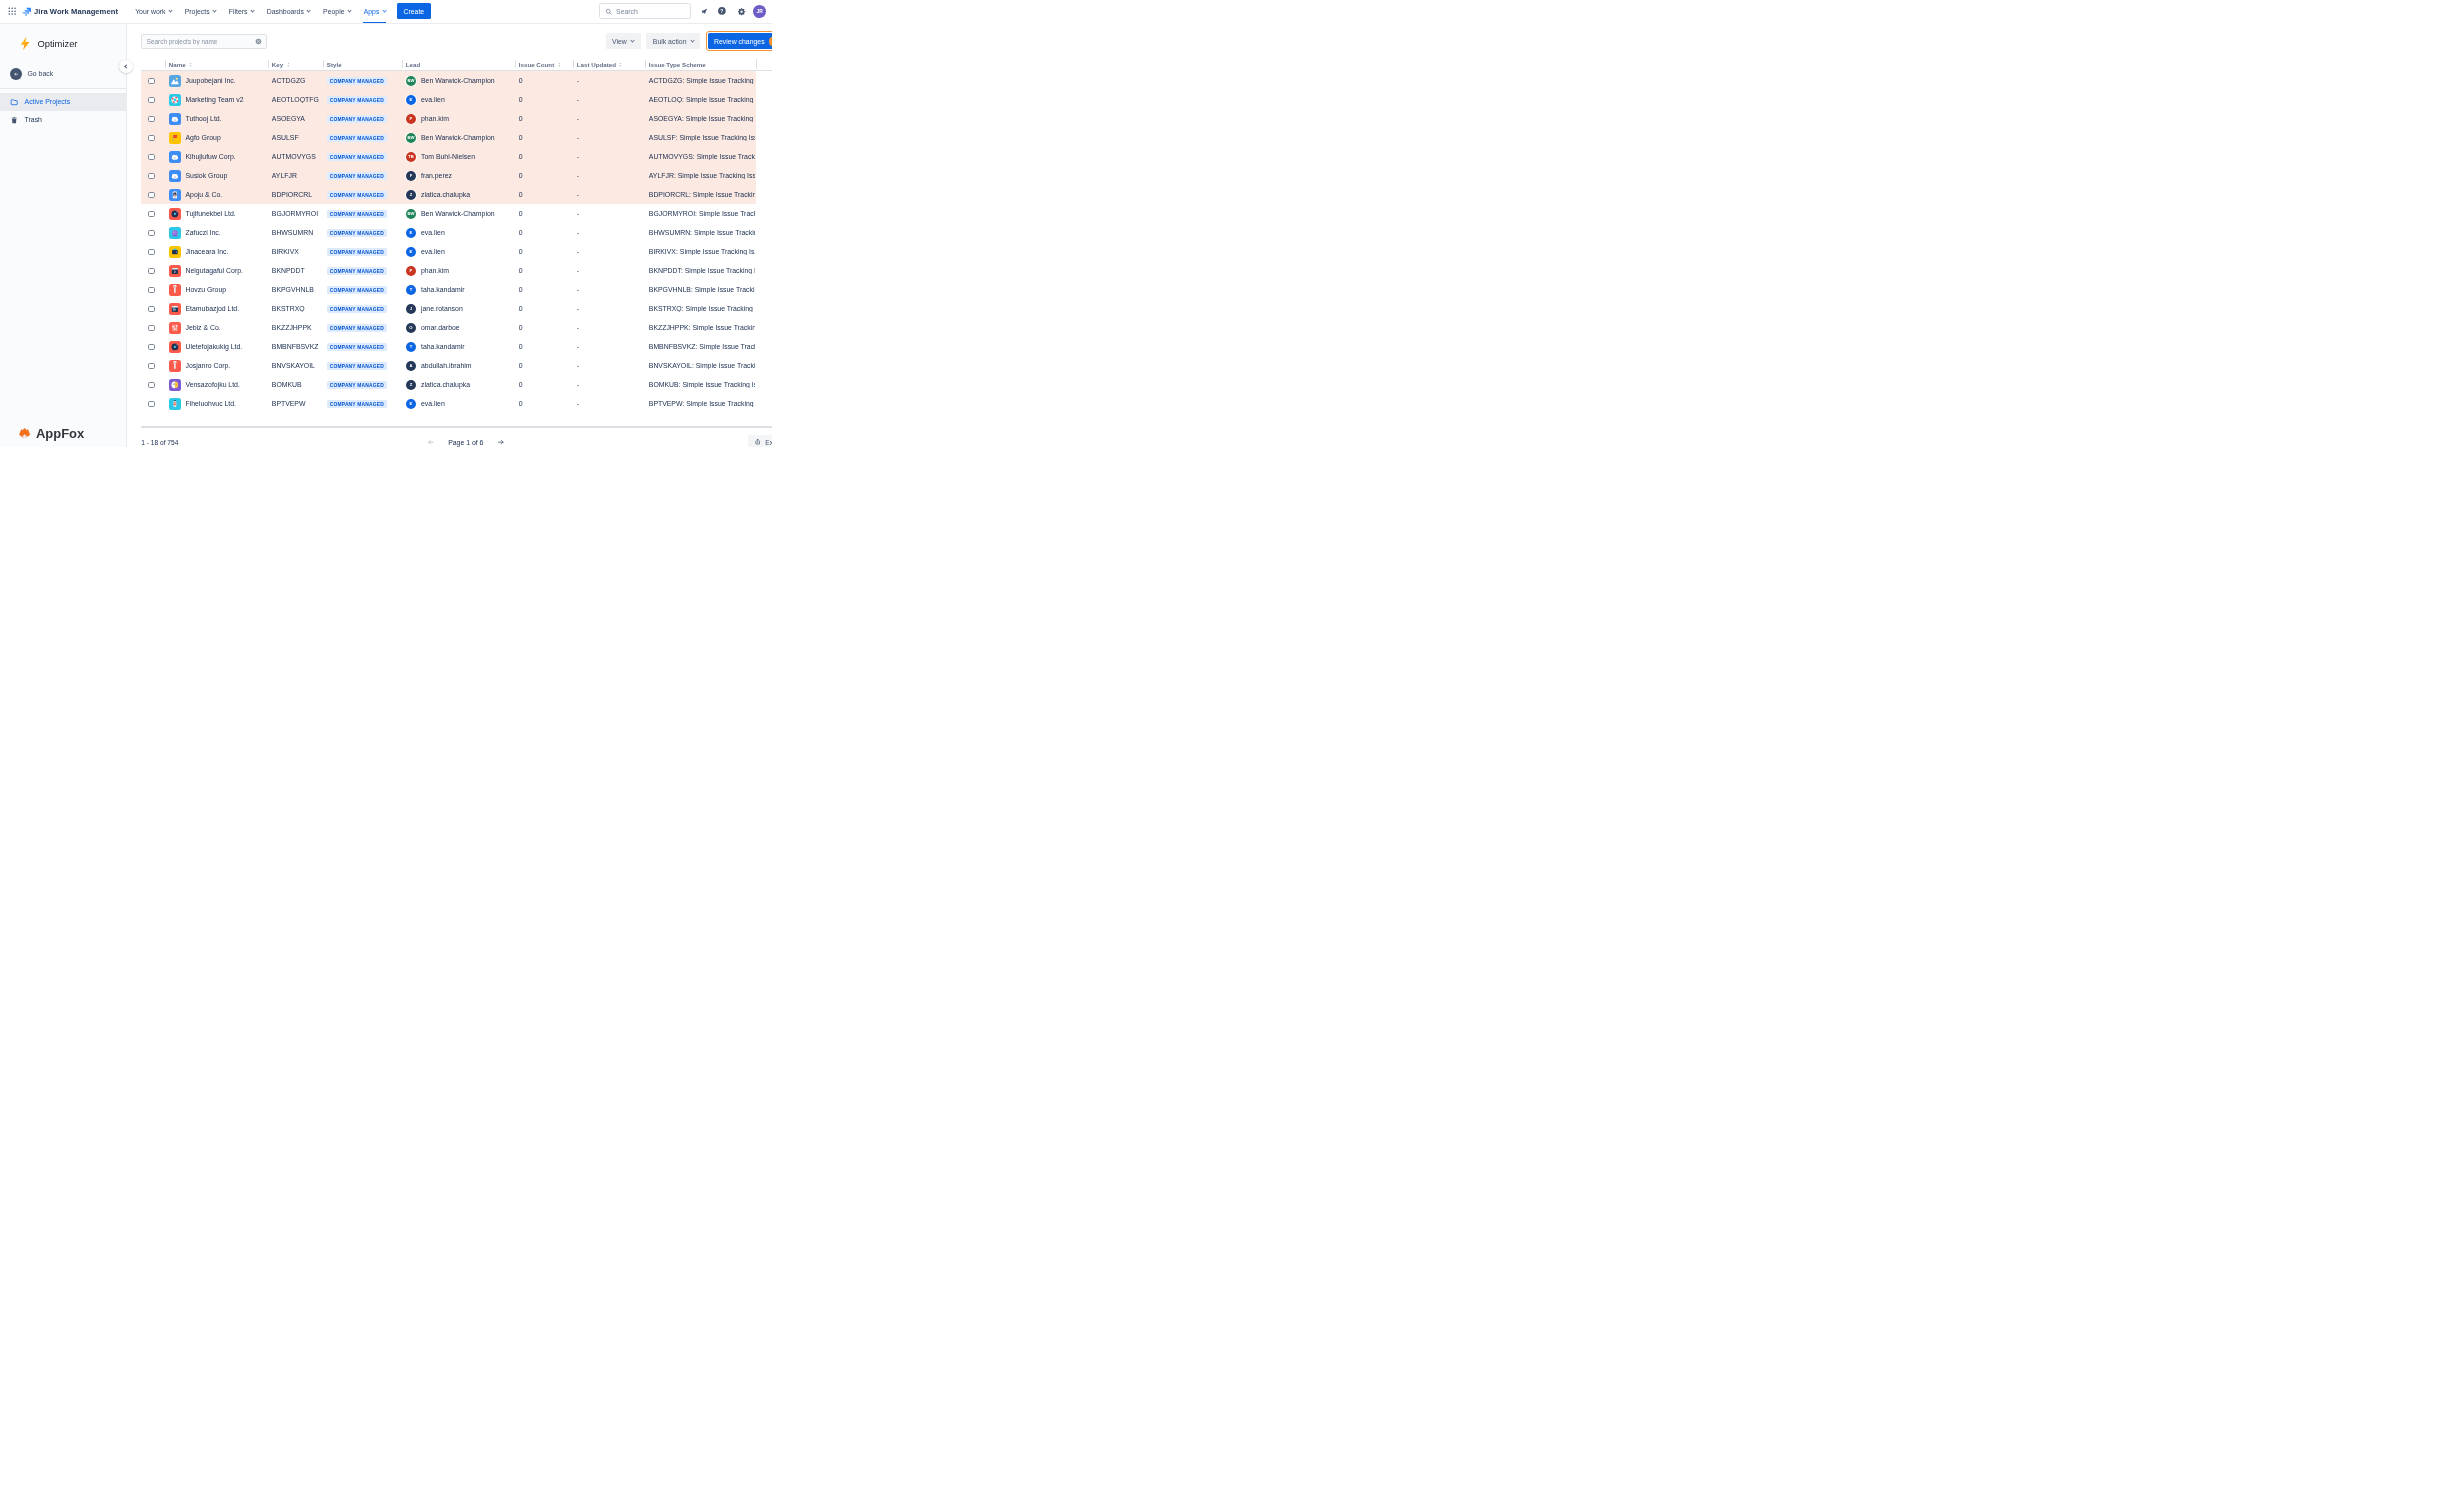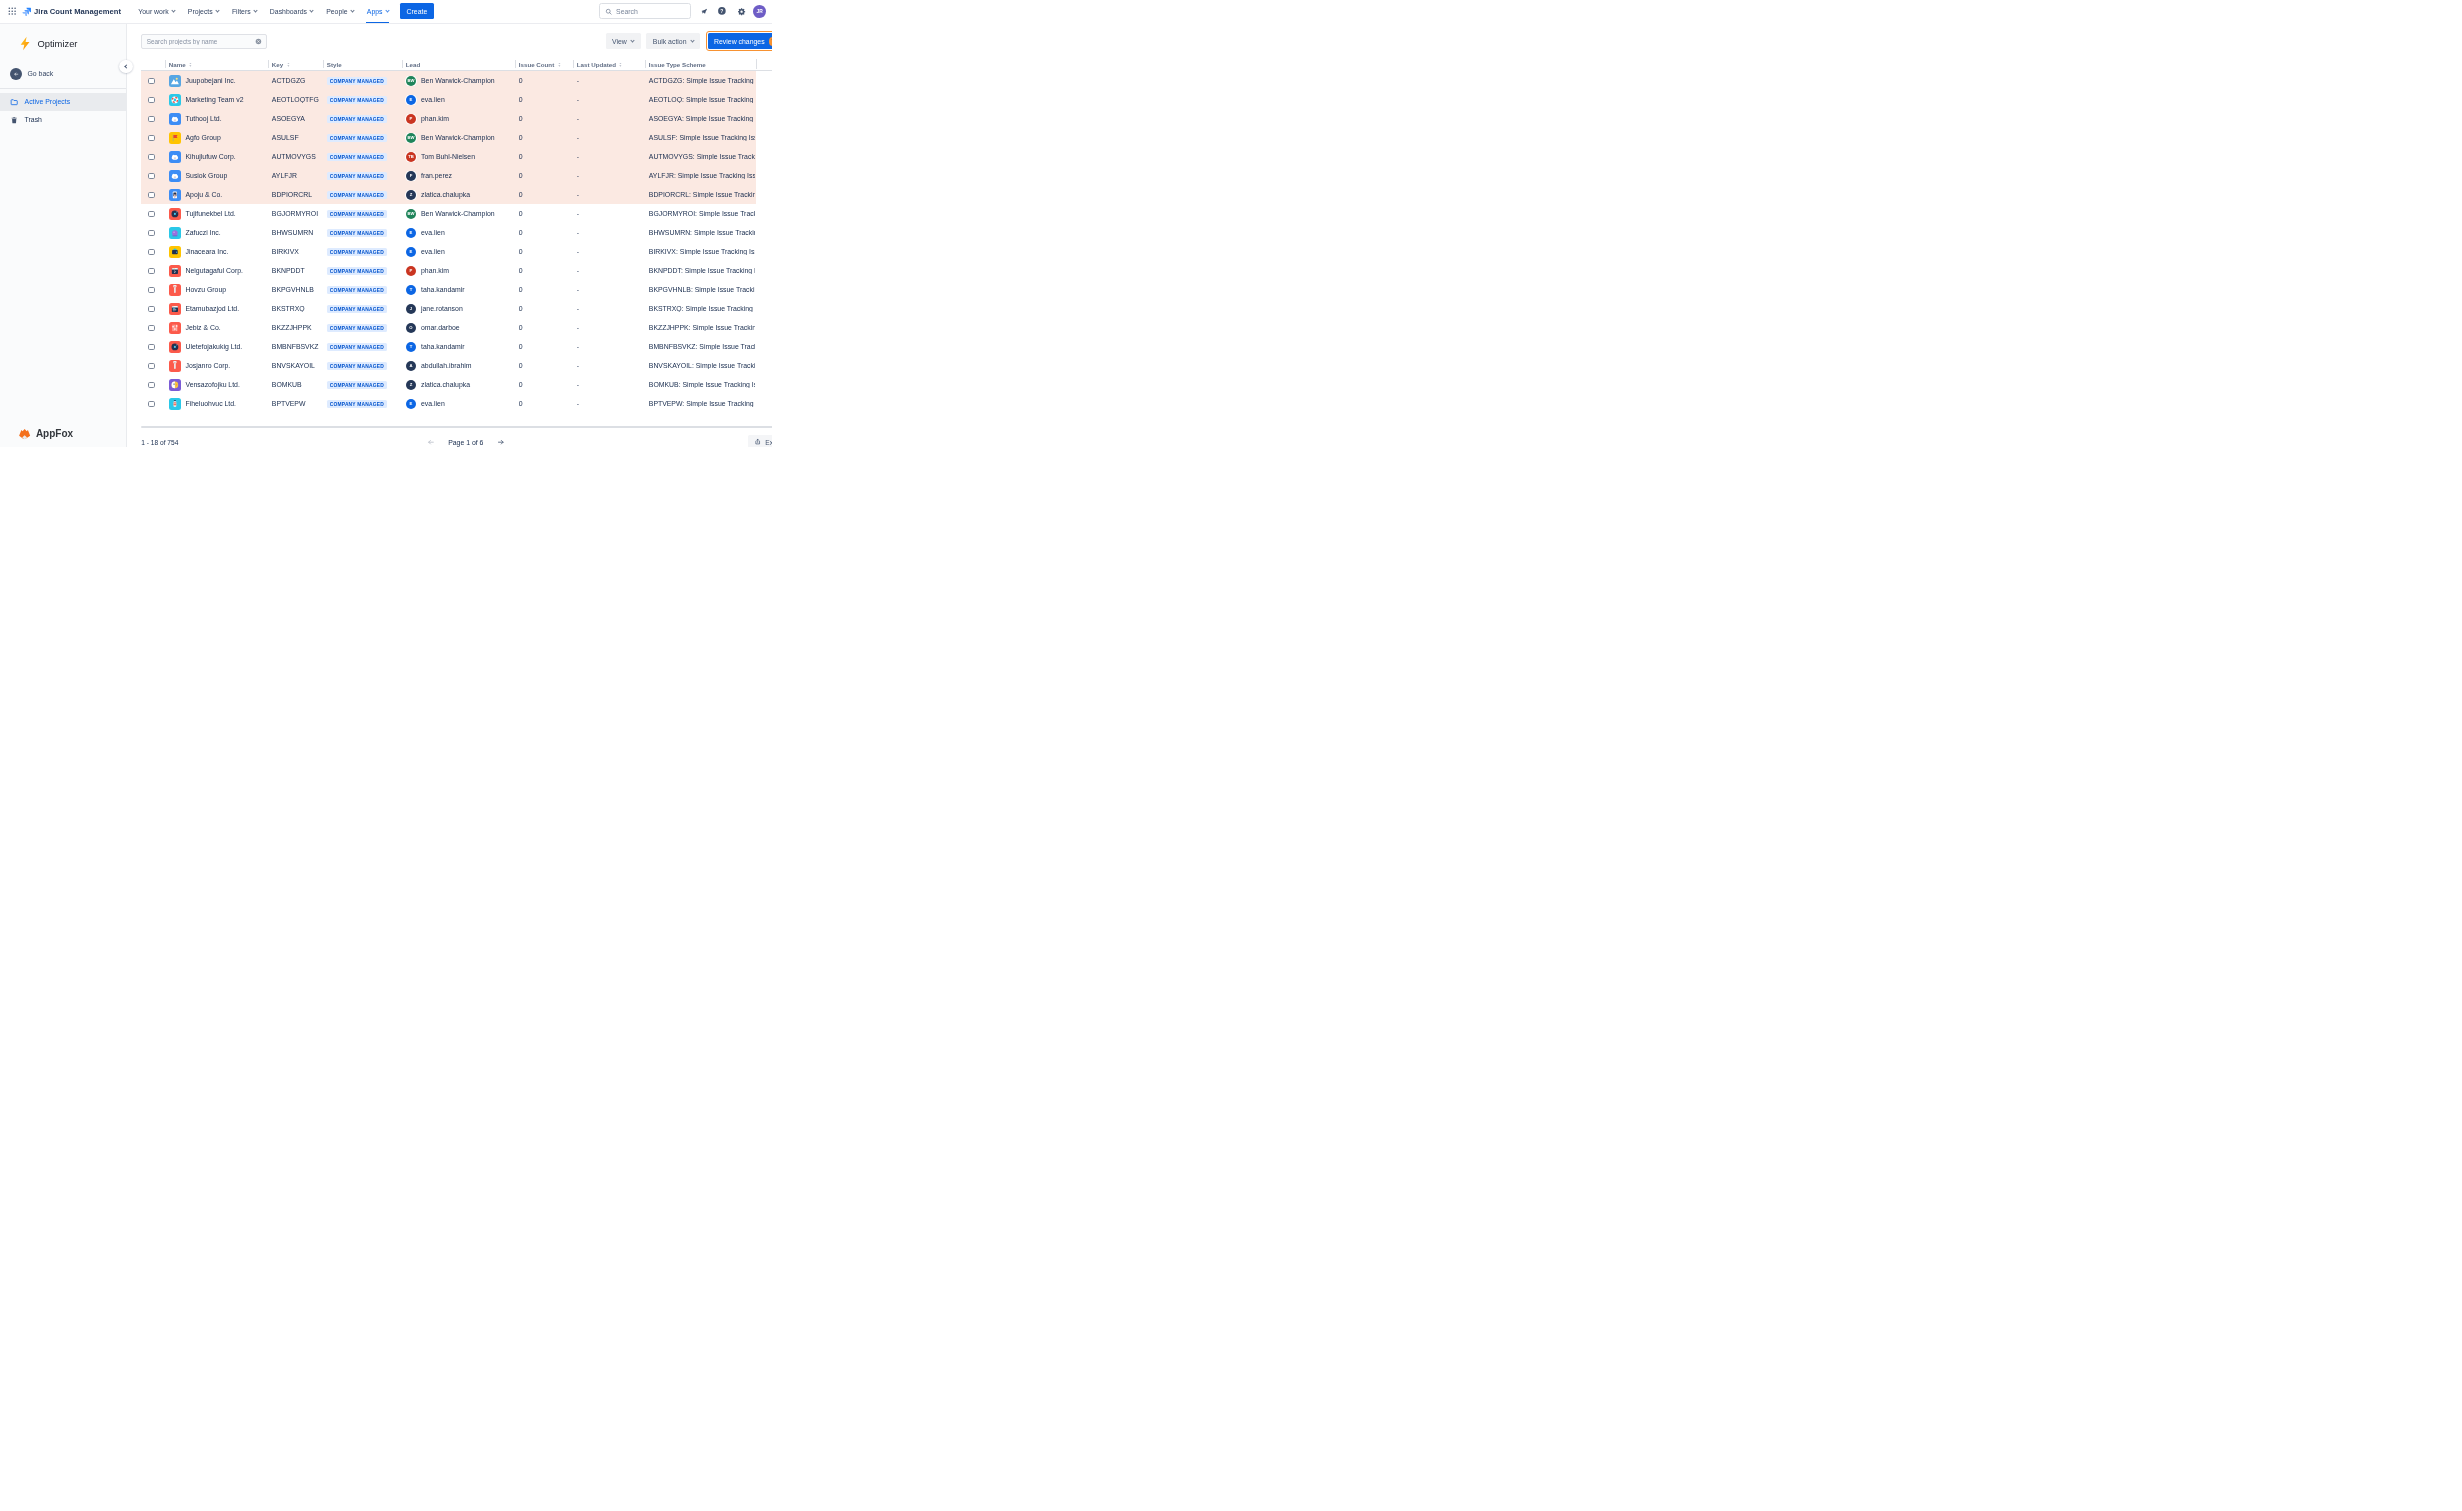--- a/index.html
+++ b/index.html
@@ -33,21 +33,21 @@
   .collapse-btn{position:absolute;top:36px;right:-6.9px;width:13.8px;height:13.8px;border-radius:50%;background:#fff;box-shadow:0 0.5px 2px rgba(9,30,66,.28);display:flex;align-items:center;justify-content:center;cursor:pointer;z-index:6}
   .chevl{width:3px;height:3px;border-left:1px solid #44546F;border-bottom:1px solid #44546F;transform:rotate(45deg);margin-left:1.5px}
   .goback{display:flex;align-items:center;gap:5.9px;margin:15.8px 0 0 9.8px;font-size:6.9px;color:#344563;cursor:pointer}
   .goback-ic{width:11.8px;height:11.8px;border-radius:50%;background:#44546F;display:flex;align-items:center;justify-content:center;flex-shrink:0}
   .side-divider{height:0.5px;background:#E4E6EA;margin:8.4px 0 4.4px 0}
   .side-item{display:flex;align-items:center;gap:6.4px;height:18px;padding-left:9.8px;font-size:6.9px;color:#172B4D;cursor:pointer}
   .side-item .si-ic{display:flex;color:#44546F}
   .side-item.active{background:#E9EBEE;color:var(--accent);font-weight:500}
   .side-item.active .si-ic{color:var(--accent)}
   .side-foot{position:absolute;bottom:5.9px;left:16.7px;display:flex;align-items:center;gap:3.9px}
-  .side-foot-name{font-size:10px;font-weight:600;color:#33373D}
+  .side-foot-name{font-size:13px;font-weight:600;color:#33373D}
 
   .content{flex:1;padding:7.9px 0 0 14.3px;background:#fff}
 
   
   .toolbar{display:flex;align-items:center;justify-content:space-between;width:644px}
   .search-proj{width:126px;height:14.8px;border:0.7px solid #DFE1E6;border-radius:2px;background:#FAFBFC;display:flex;align-items:center;justify-content:space-between;padding:0 4.4px}
   .search-proj input{border:none;outline:none;background:transparent;font-size:6.4px;color:#344563;width:101px;font-family:inherit}
   .search-proj input::placeholder{color:#8993A4}
   .tb-right{display:flex;align-items:center;gap:5.9px}
   .btn{height:15.8px;background:#F1F2F4;border:none;border-radius:1.5px;font-size:6.9px;color:#44546F;font-weight:500;display:flex;align-items:center;gap:4.4px;padding:0 6.4px;cursor:pointer;font-family:inherit}
@@ -103,21 +103,21 @@
       </svg>
   </div>
   <div class="brand">
     <span>
       <svg width="8.9" height="8.9" viewBox="0 0 16 16">
           <path d="M15.2 1.5H8a3.4 3.4 0 0 0 3.4 3.4h1.4v1.4a3.4 3.4 0 0 0 3.3 3.3V2.4a.9.9 0 0 0-.9-.9Z" fill="#2684FF"></path>
           <path d="M11.6 5.2H4.4a3.4 3.4 0 0 0 3.4 3.4h1.4V10a3.4 3.4 0 0 0 3.3 3.3V6.1a.9.9 0 0 0-.9-.9Z" fill="#388BFF" opacity=".85"></path>
           <path d="M8 8.9H.8a3.4 3.4 0 0 0 3.4 3.4h1.4v1.4A3.4 3.4 0 0 0 8.9 17V9.8a.9.9 0 0 0-.9-.9Z" fill="#579DFF" opacity=".7"></path>
         </svg>
     </span>
-    <span class="brand-title">Jira Count Management</span>
+    <span class="brand-title">Jira Work Management</span>
   </div>
   <nav class="nav-items" id="nav-items">
       <div class="nav-item">
         <span>Your work</span>
         <span class="chev"></span>
       </div>
       <div class="nav-item">
         <span>Projects</span>
         <span class="chev"></span>
       </div>

